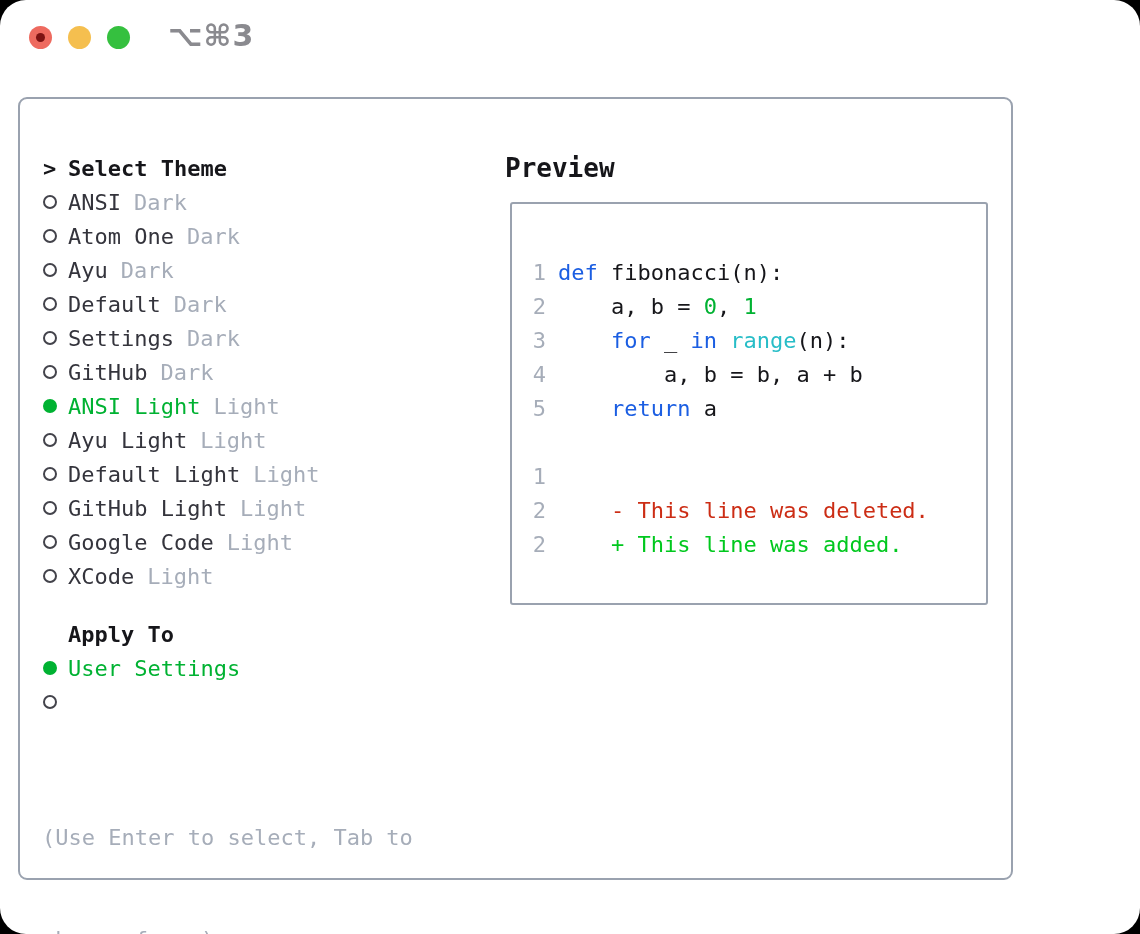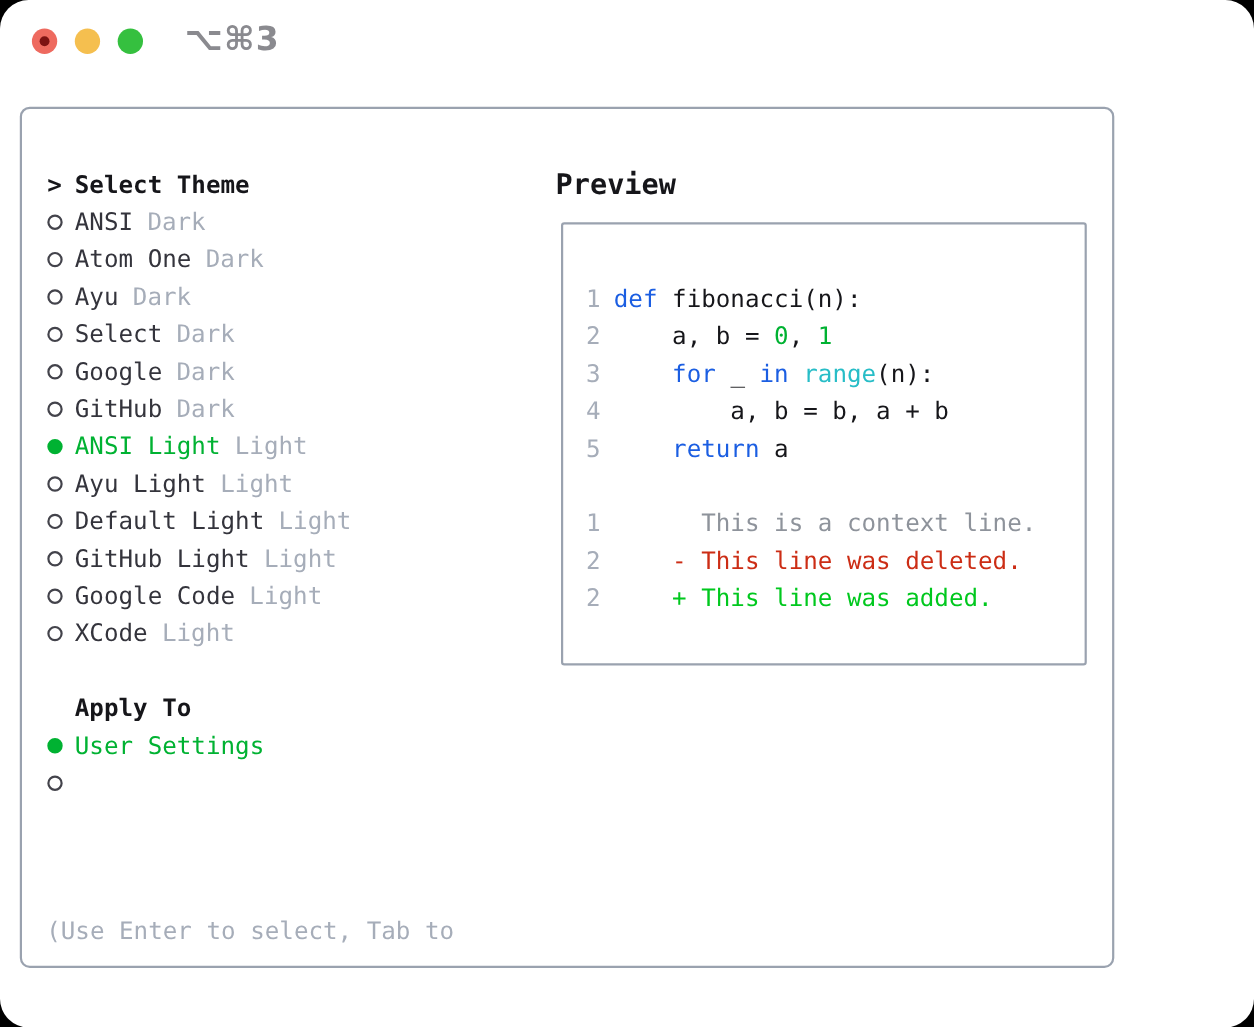--- a/index.html
+++ b/index.html
@@ -30,21 +30,21 @@
   .left-col{position:absolute;left:22px;top:52px;font-size:22px;}
   .row{display:flex;align-items:center;height:34px;white-space:pre;}
   .bullet-slot{width:15px;margin-right:11px;display:flex;align-items:center;justify-content:center;flex:none;}
   .bullet{width:14px;height:14px;border:2px solid #43434b;border-radius:50%;box-sizing:border-box;}
   .bullet.filled{background:var(--green);border-color:var(--green);}
   .prompt{color:var(--ink);font-weight:700;}
   .hdr{color:var(--ink);font-weight:700;}
   .tname{color:var(--name);}
   .variant{color:var(--muted);margin-left:13px;}
   .theme-row.selected .tname{color:var(--green);}
-  .apply-block{margin-top:34px;}
+  .apply-block{margin-top:24px;}
   .hint{margin-top:34px;color:var(--muted);line-height:34px;white-space:pre;}
   
   .preview-label{position:absolute;left:485px;top:52px;height:34px;display:flex;align-items:center;font-size:26px;font-weight:700;color:var(--ink);}
   .preview-box{
     position:absolute;left:490px;top:103px;width:478px;height:403px;
     border:2px solid var(--border);border-radius:3px;box-sizing:border-box;
     padding:51px 0 0 20px;font-size:22px;overflow:hidden;
   }
   .code-line{display:flex;height:34px;align-items:center;white-space:pre;}
   .lnum{display:inline-block;width:14px;text-align:right;margin-right:12px;color:var(--muted);flex:none;}
@@ -75,22 +75,22 @@
     <div class="left-col">
       <div class="row">
         <span class="bullet-slot"><span class="prompt">&gt;</span></span>
         <span class="hdr">Select Theme</span>
       </div>
 
       <div id="theme-list">
           <div class="row theme-row"><span class="bullet-slot"><span class="bullet"></span></span><span class="tname">ANSI</span><span class="variant">Dark</span></div>
           <div class="row theme-row"><span class="bullet-slot"><span class="bullet"></span></span><span class="tname">Atom One</span><span class="variant">Dark</span></div>
           <div class="row theme-row"><span class="bullet-slot"><span class="bullet"></span></span><span class="tname">Ayu</span><span class="variant">Dark</span></div>
-          <div class="row theme-row"><span class="bullet-slot"><span class="bullet"></span></span><span class="tname">Select</span><span class="variant">Dark</span></div>
-          <div class="row theme-row"><span class="bullet-slot"><span class="bullet"></span></span><span class="tname">Google</span><span class="variant">Dark</span></div>
+          <div class="row theme-row"><span class="bullet-slot"><span class="bullet"></span></span><span class="tname">Default</span><span class="variant">Dark</span></div>
+          <div class="row theme-row"><span class="bullet-slot"><span class="bullet"></span></span><span class="tname">Settings</span><span class="variant">Dark</span></div>
           <div class="row theme-row"><span class="bullet-slot"><span class="bullet"></span></span><span class="tname">GitHub</span><span class="variant">Dark</span></div>
           <div class="row theme-row selected"><span class="bullet-slot"><span class="bullet filled"></span></span><span class="tname">ANSI Light</span><span class="variant">Light</span></div>
           <div class="row theme-row"><span class="bullet-slot"><span class="bullet"></span></span><span class="tname">Ayu Light</span><span class="variant">Light</span></div>
           <div class="row theme-row"><span class="bullet-slot"><span class="bullet"></span></span><span class="tname">Default Light</span><span class="variant">Light</span></div>
           <div class="row theme-row"><span class="bullet-slot"><span class="bullet"></span></span><span class="tname">GitHub Light</span><span class="variant">Light</span></div>
           <div class="row theme-row"><span class="bullet-slot"><span class="bullet"></span></span><span class="tname">Google Code</span><span class="variant">Light</span></div>
           <div class="row theme-row"><span class="bullet-slot"><span class="bullet"></span></span><span class="tname">XCode</span><span class="variant">Light</span></div>
         </div>
 
       <div class="apply-block">
@@ -111,19 +111,19 @@
     </div>
 
     <div class="preview-label">Preview</div>
     <div class="preview-box" id="preview-code">
         <div class="code-line"><span class="lnum">1</span><span class="ctext"><span class="tok-kw">def</span><span class="tok-plain"> fibonacci(n):</span></span></div>
         <div class="code-line"><span class="lnum">2</span><span class="ctext"><span class="tok-plain">    a, b = </span><span class="tok-num">0</span><span class="tok-plain">, </span><span class="tok-num">1</span></span></div>
         <div class="code-line"><span class="lnum">3</span><span class="ctext"><span class="tok-plain">    </span><span class="tok-kw">for</span><span class="tok-plain"> _ </span><span class="tok-kw">in</span><span class="tok-plain"> </span><span class="tok-fn">range</span><span class="tok-plain">(n):</span></span></div>
         <div class="code-line"><span class="lnum">4</span><span class="ctext"><span class="tok-plain">        a, b = b, a + b</span></span></div>
         <div class="code-line"><span class="lnum">5</span><span class="ctext"><span class="tok-plain">    </span><span class="tok-kw">return</span><span class="tok-plain"> a</span></span></div>
         <div class="code-line"><span class="lnum"></span><span class="ctext"></span></div>
-        <div class="code-line"><span class="lnum">1</span><span class="ctext"><span class="tok-ctx">      This is a context line.</span></span></div>
+        <div class="code-line"><span class="lnum">1</span></div>
         <div class="code-line"><span class="lnum">2</span><span class="ctext"><span class="tok-del">    - This line was deleted.</span></span></div>
         <div class="code-line"><span class="lnum">2</span><span class="ctext"><span class="tok-add">    + This line was added.</span></span></div>
       </div>
 
   </div>
 </div>
 
 </body></html>

